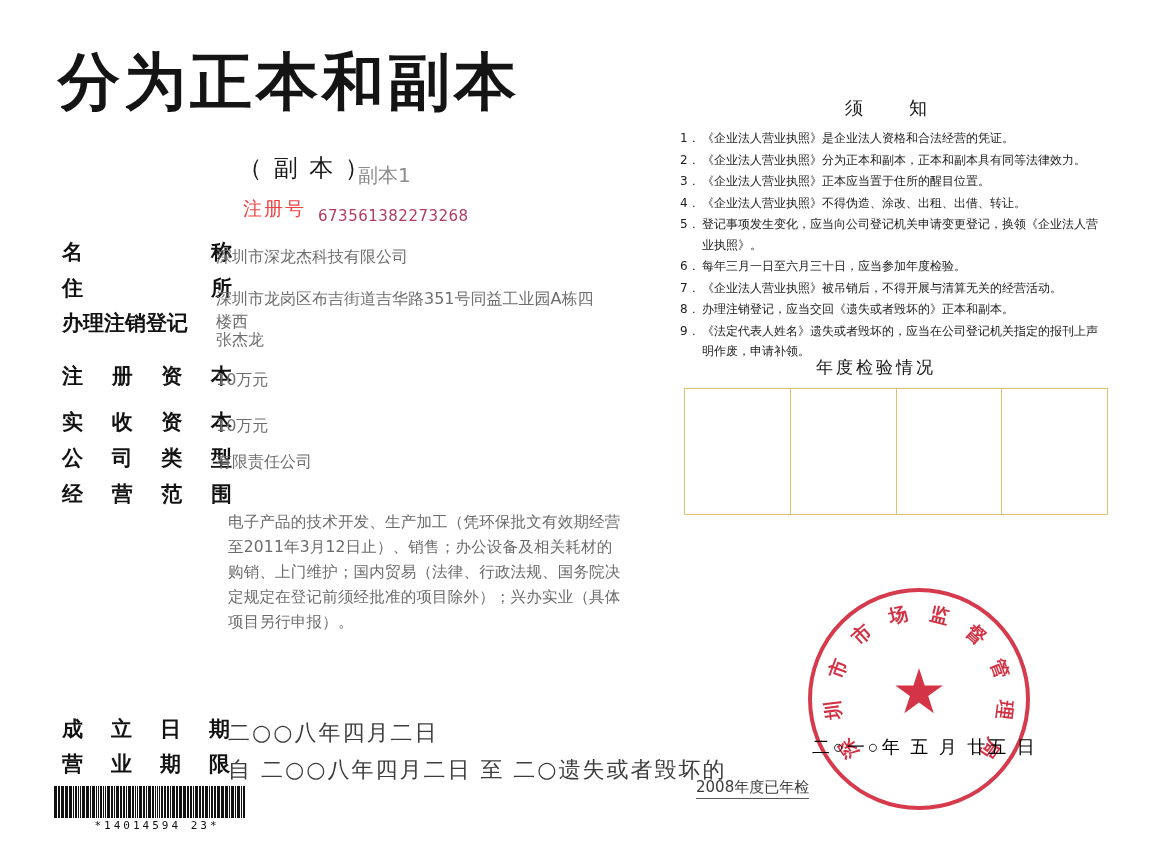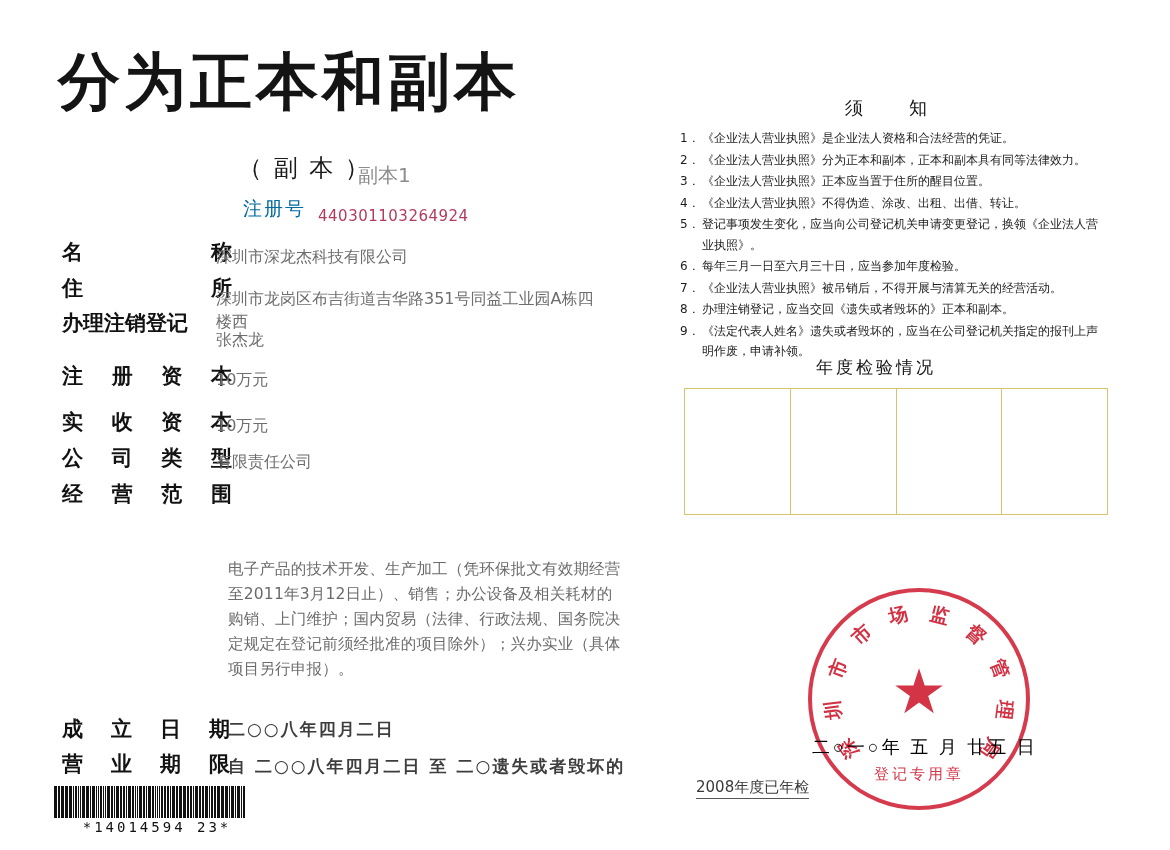--- a/index.html
+++ b/index.html
@@ -46,21 +46,21 @@
     color: #8c8c8c;
   }
 
   .reg-label {
     position: absolute;
     left: 243px;
     top: 196px;
     font-family: "DejaVu Serif", "Liberation Serif", serif;
     font-size: 19px;
     letter-spacing: 2px;
-    color: #0369a1;
+    color: #ef4444;
   }
   .reg-number {
     position: absolute;
     left: 318px;
     top: 207px;
     font-size: 15px;
     color: #b23b5e;
     letter-spacing: 0.5px;
   }
 
@@ -88,44 +88,42 @@
 
   .scope-value {
     position: absolute;
     left: 228px;
     top: 510px;
     width: 400px;
     font-size: 15.5px;
     line-height: 25px;
     color: #6b6b6b;
     letter-spacing: 0.2px;
-    margin-top: 47px;
   }
 
   .date-value {
     position: absolute;
     font-family: "DejaVu Serif", "Liberation Serif", serif;
-    font-size: 17px;
+    font-size: 22px;
     letter-spacing: 2px;
     color: #3d3d3d;
-    font-weight: bold;
   }
 
   
   .barcode {
     position: absolute;
     left: 54px;
     top: 786px;
     width: 206px;
     height: 40px;
   }
   .barcode .bars { display: flex; height: 32px; align-items: flex-start; }
   .barcode .bars i { display: block; background: #111; height: 32px; margin-right: 1px; }
   .barcode-text {
-    font-size: 14px;
+    font-size: 11px;
     letter-spacing: 3px;
     text-align: center;
     margin-top: 1px;
     color: #111;
     font-family: "DejaVu Sans Mono", "Liberation Mono", monospace;
   }
 
   
   .notice-title {
     position: absolute;
@@ -248,21 +246,21 @@
 </style>
 </head>
 <body>
 
 <div class="doc-title">分为正本和副本</div>
 
 <div class="copy-line">（ 副  本 ）</div>
 <div class="copy-number">副本1</div>
 
 <div class="reg-label">注册号</div>
-<div class="reg-number">440301103264924</div>
+<div class="reg-number">673561382273268</div>
 
 <div class="field-label" style="top:238px;">
   <span>名</span>
   <span>称</span>
 </div>
 <div class="field-value" style="top:245px;">深圳市深龙杰科技有限公司</div>
 
 <div class="field-label" style="top:274px;">
   <span>住</span>
   <span>所</span>
@@ -449,18 +447,17 @@
       <span style="transform: translate(-80.5246px, -30.1959px) rotate(-69.4444deg) translate(-50%, -50%);">市</span>
       <span style="transform: translate(-57.1724px, -64.2442px) rotate(-41.6667deg) translate(-50%, -50%);">市</span>
       <span style="transform: translate(-20.6434px, -83.4856px) rotate(-13.8889deg) translate(-50%, -50%);">场</span>
       <span style="transform: translate(20.6434px, -83.4856px) rotate(13.8889deg) translate(-50%, -50%);">监</span>
       <span style="transform: translate(57.1724px, -64.2442px) rotate(41.6667deg) translate(-50%, -50%);">督</span>
       <span style="transform: translate(80.5246px, -30.1959px) rotate(69.4444deg) translate(-50%, -50%);">管</span>
       <span style="transform: translate(85.3177px, 10.8117px) rotate(97.2222deg) translate(-50%, -50%);">理</span>
       <span style="transform: translate(70.4471px, 49.3276px) rotate(125deg) translate(-50%, -50%);">局</span>
     </div>
   <div class="seal-star">★</div>
-  <div class="seal-bottom">登记专用章</div>
 </div>
 
 <div class="seal-date">二○一○年  五 月  廿五  日</div>
 
 <div class="annual-note">2008年度已年检</div>
 
 </body></html>

